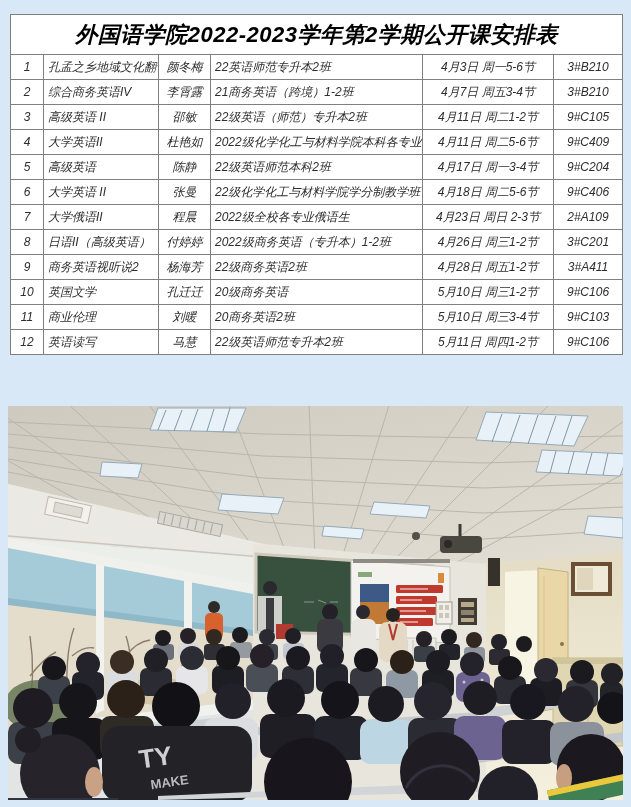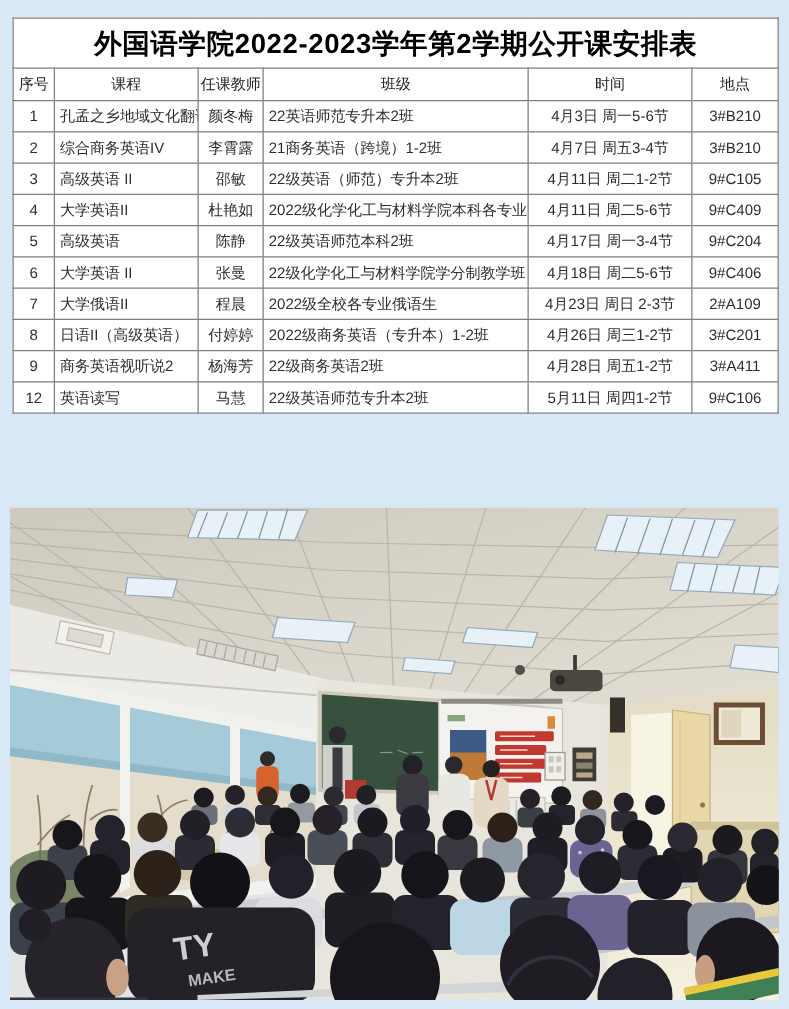--- a/index.html
+++ b/index.html
@@ -11,21 +11,21 @@
     --slide_red:#c0392f;
     --window_shade_blue:#a5cad8;
     --ceiling_grey:#d7d3c9;
     --wall_cream:#ece4cf;
     --door_wood:#e9d7a8;
   }
   *{margin:0;padding:0;box-sizing:border-box;}
   html,body{background:var(--page_bg);}
   body{font-family:"Liberation Sans","DejaVu Sans",sans-serif;}
   .page{position:relative;width:631px;height:807px;background:var(--page_bg);overflow:hidden;}
-  .table-card{position:absolute;left:10px;top:14px;width:581px;}
+  .table-card{position:absolute;left:10px;top:14px;width:581px;font-style:italic;}
   table.schedule{width:100%;border-collapse:collapse;table-layout:fixed;background:#ffffff;}
   table.schedule th,table.schedule td{border:1px solid var(--table_border);overflow:hidden;white-space:nowrap;}
   tr.title-row th{height:40px;font-size:22px;font-weight:700;color:var(--title_text);text-align:center;letter-spacing:0.5px;}
   tr.head-row th{height:26px;font-size:12px;font-weight:400;color:#222;text-align:center;}
   td{height:25px;font-size:12px;color:var(--cell_text);padding:0 4px;}
   td.c-no,td.c-teacher,td.c-time,td.c-loc{text-align:center;padding:0 1px;}
   td.c-course,td.c-class{text-align:left;}
   .photo{position:absolute;left:8px;top:406px;width:615px;height:394px;display:block;}
 </style>
 </head>
@@ -40,28 +40,20 @@
           <col style="width:115px">
           <col style="width:52px">
         <col style="width:212px">
           <col style="width:131px">
           <col style="width:69px">
       </colgroup>
       <thead>
         <tr class="title-row">
           <th colspan="6">外国语学院2022-2023学年第2学期公开课安排表</th>
         </tr>
-        <tr class="head-row">
-          <th>序号</th>
-          <th>课程</th>
-          <th>任课教师</th>
-          <th>班级</th>
-          <th>时间</th>
-          <th>地点</th>
-        </tr>
       </thead>
       <tbody>
     <tr>
       <td class="c-no">1</td>
       <td class="c-course">孔孟之乡地域文化翻译</td>
       <td class="c-teacher">颜冬梅</td>
       <td class="c-class">22英语师范专升本2班</td>
       <td class="c-time">4月3日 周一5-6节</td>
       <td class="c-loc">3#B210</td>
     </tr>
@@ -131,21 +123,37 @@
 
     <tr>
       <td class="c-no">9</td>
       <td class="c-course">商务英语视听说2</td>
       <td class="c-teacher">杨海芳</td>
       <td class="c-class">22级商务英语2班</td>
       <td class="c-time">4月28日 周五1-2节</td>
       <td class="c-loc">3#A411</td>
     </tr>
 
-
+    <tr>
+      <td class="c-no">10</td>
+      <td class="c-course">英国文学</td>
+      <td class="c-teacher">孔迁迁</td>
+      <td class="c-class">20级商务英语</td>
+      <td class="c-time">5月10日 周三1-2节</td>
+      <td class="c-loc">9#C106</td>
+    </tr>
+
+    <tr>
+      <td class="c-no">11</td>
+      <td class="c-course">商业伦理</td>
+      <td class="c-teacher">刘暖</td>
+      <td class="c-class">20商务英语2班</td>
+      <td class="c-time">5月10日 周三3-4节</td>
+      <td class="c-loc">9#C103</td>
+    </tr>
 
     <tr>
       <td class="c-no">12</td>
       <td class="c-course">英语读写</td>
       <td class="c-teacher">马慧</td>
       <td class="c-class">22级英语师范专升本2班</td>
       <td class="c-time">5月11日 周四1-2节</td>
       <td class="c-loc">9#C106</td>
     </tr>
 

